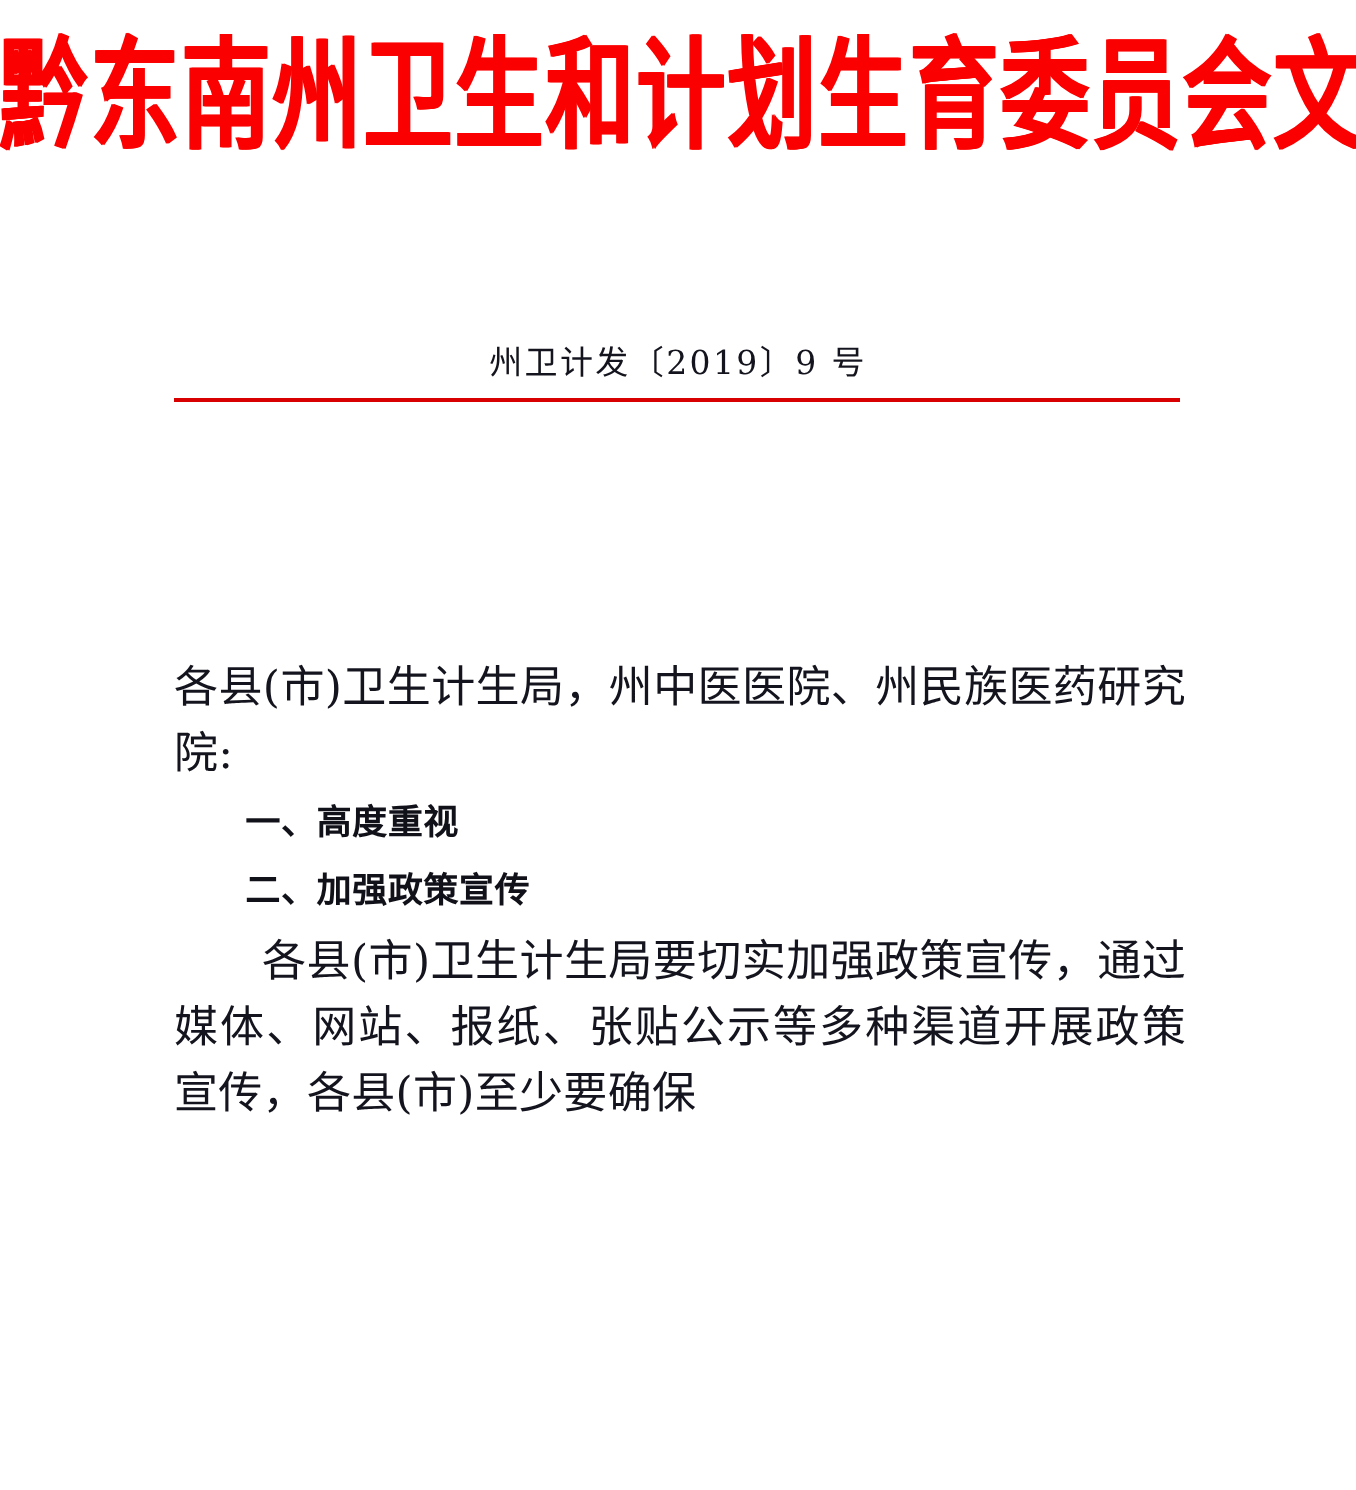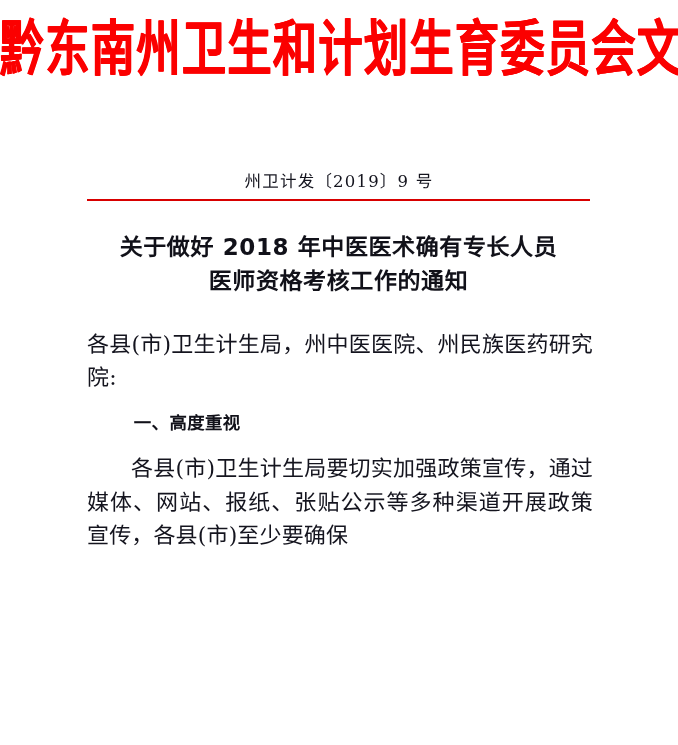--- a/index.html
+++ b/index.html
@@ -107,48 +107,45 @@
     word-break: break-all;
   }
   .para.indent { text-indent: 2em; }
   .section-heading {
     font-family: "DejaVu Sans", "Liberation Sans", sans-serif;
     font-weight: 700;
     font-size: 17.4px;
     line-height: 33.4px;
     letter-spacing: 0.4px;
     color: #111119;
-    margin: 12px;
+    margin: 1px;
     text-indent: 2em;
   }
 </style>
 </head>
 <body>
 
 <div class="page">
 
   <div class="masthead">
     <span class="masthead-title">黔东南州卫生和计划生育委员会文件</span>
   </div>
 
   <div class="doc-number">州卫计发〔2019〕9 号</div>
 
   <div class="red-rule"></div>
 
-  <div class="doc-title">
-    <span class="t-line">关于做好 2018 年中医医术确有专长人员</span>
-    <span class="t-line">医师资格考核工作的通知</span>
-  </div>
 
   <div class="body-block">
 
     <p class="para">各县(市)卫生计生局，州中医医院、州民族医药研究院:</p>
 
 
     <p class="section-heading">一、高度重视</p>
 
 
+    <p class="section-heading">二、加强政策宣传</p>
 
     <p class="para indent">各县(市)卫生计生局要切实加强政策宣传，通过媒体、网站、报纸、张贴公示等多种渠道开展政策宣传，各县(市)至少要确保</p>
 
   </div>
 
 </div>
 
 </body></html>

